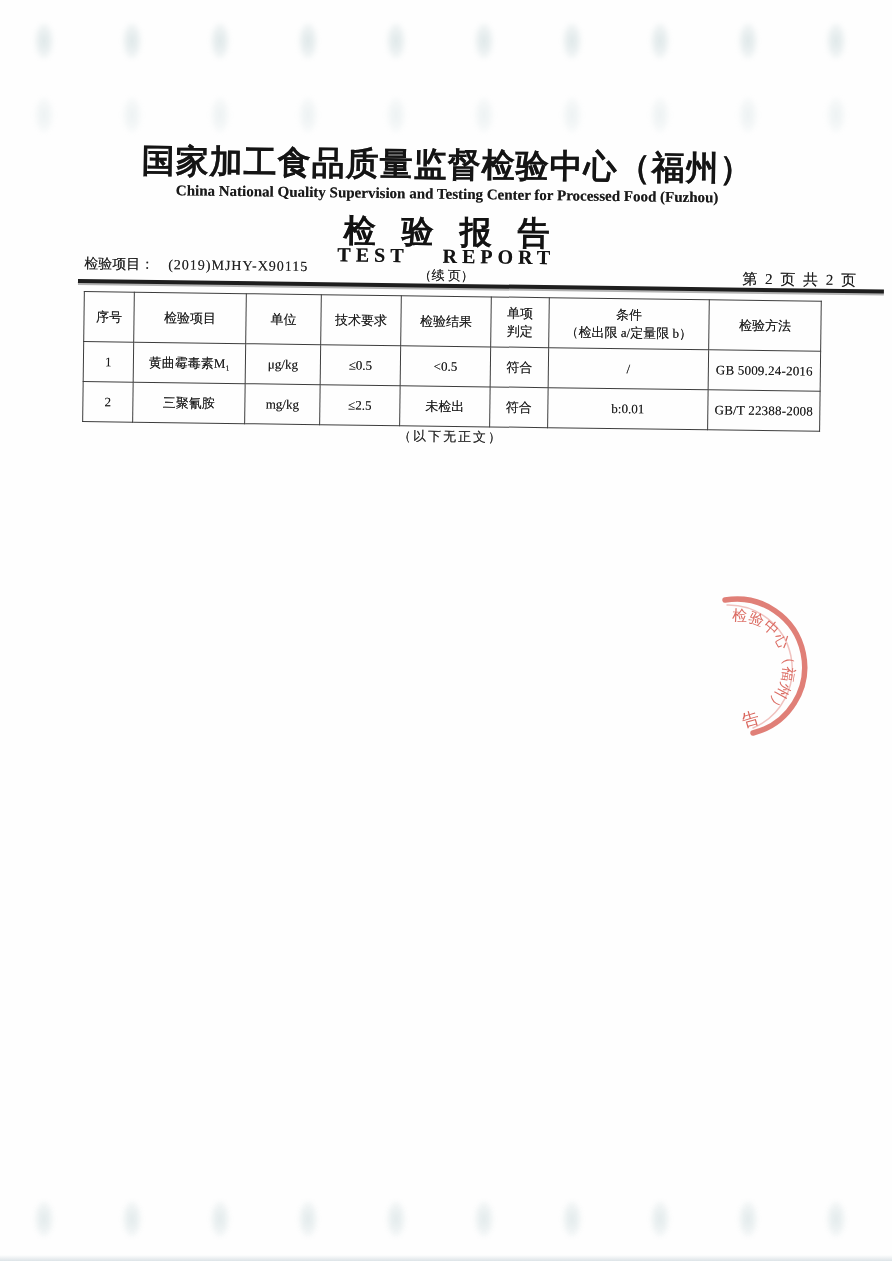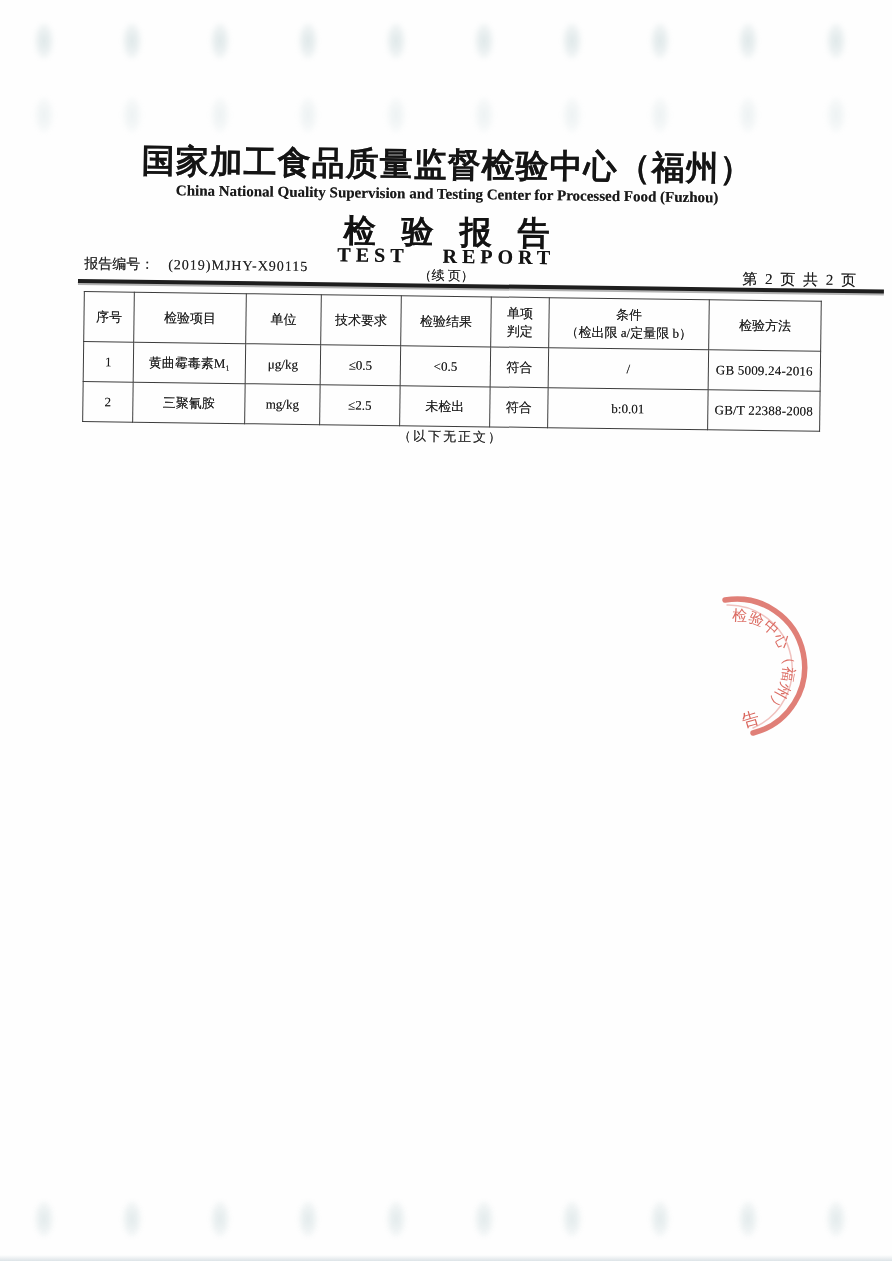--- a/index.html
+++ b/index.html
@@ -101,21 +101,21 @@
 
 <div class="tilt">
 
   <div class="org-cn">国家加工食品质量监督检验中心（福州）</div>
   <div class="org-en">China National Quality Supervision and Testing Center for Processed Food (Fuzhou)</div>
 
   <div class="title-cn"><span>检验报告</span></div>
 
   <div class="title-en"><span class="w1">TEST</span><span class="w2">REPORT</span></div>
 
-  <div class="report-no"><span class="lbl">报告编号：</span><span class="val">(2019)MJHY-X90115</span></div>
+  <div class="report-no"><span class="lbl">检验项目：</span><span class="val">(2019)MJHY-X90115</span></div>
 
   <div class="continuation">（续 页）</div>
 
   <div class="page-indicator">第 2 页  共 2 页</div>
 
   <div class="rule"></div>
 
   <table class="report">
     <colgroup>
       <col style="width:50px">

